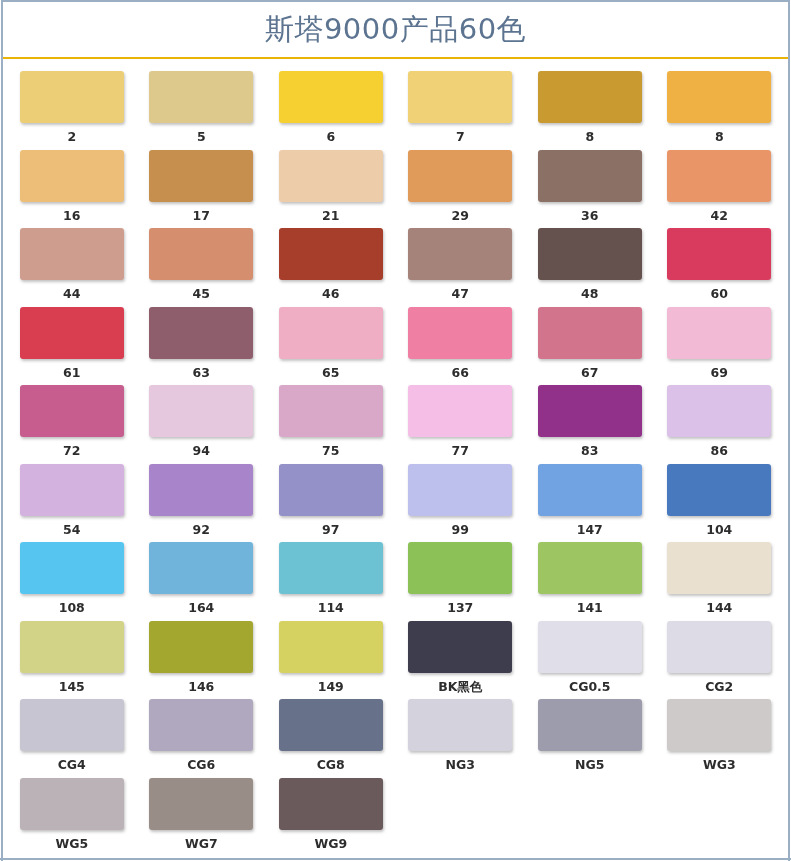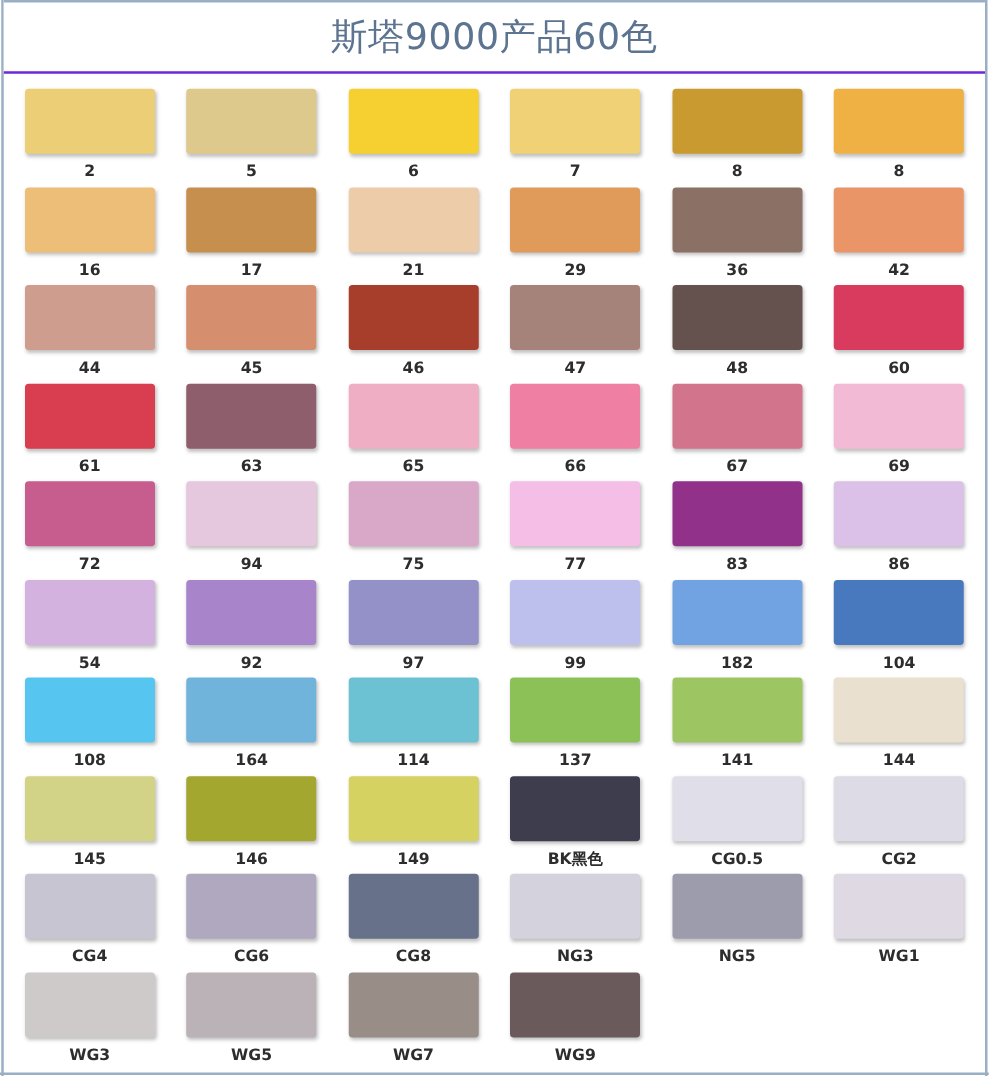--- a/index.html
+++ b/index.html
@@ -41,21 +41,21 @@
     height: 2px;
     background: #9aaec4;
   }
 
   
   .title-bar {
     position: relative;
     height: 59px;
     box-sizing: border-box;
     border-top: 2px solid #9aaec4;
-    border-bottom: 2px solid #6d28d9;
+    border-bottom: 2px solid #eab308;
     display: flex;
     align-items: center;
     justify-content: center;
     margin: 0 3px;
     background: #ffffff;
   }
   .title-text {
     font-size: 29px;
     line-height: 1;
     letter-spacing: 0.5px;
@@ -250,21 +250,21 @@
         <div class="swatch-cell">
           <div class="swatch-chip" title="#9490c8" style="background: rgb(148, 144, 200);"></div>
           <div class="swatch-label">97</div>
         </div>
         <div class="swatch-cell">
           <div class="swatch-chip" title="#bdc0ec" style="background: rgb(189, 192, 236);"></div>
           <div class="swatch-label">99</div>
         </div>
         <div class="swatch-cell">
           <div class="swatch-chip" title="#71a3e2" style="background: rgb(113, 163, 226);"></div>
-          <div class="swatch-label">182</div>
+          <div class="swatch-label">147</div>
         </div>
         <div class="swatch-cell">
           <div class="swatch-chip" title="#4878be" style="background: rgb(72, 120, 190);"></div>
           <div class="swatch-label">104</div>
         </div>
         <div class="swatch-cell">
           <div class="swatch-chip" title="#56c5f0" style="background: rgb(86, 197, 240);"></div>
           <div class="swatch-label">108</div>
         </div>
         <div class="swatch-cell">
@@ -325,24 +325,20 @@
         </div>
         <div class="swatch-cell">
           <div class="swatch-chip" title="#d3d2dd" style="background: rgb(211, 210, 221);"></div>
           <div class="swatch-label">NG3</div>
         </div>
         <div class="swatch-cell">
           <div class="swatch-chip" title="#9d9cad" style="background: rgb(157, 156, 173);"></div>
           <div class="swatch-label">NG5</div>
         </div>
         <div class="swatch-cell">
-          <div class="swatch-chip" title="#ded9e2" style="background: rgb(222, 217, 226);"></div>
-          <div class="swatch-label">WG1</div>
-        </div>
-        <div class="swatch-cell">
           <div class="swatch-chip" title="#cdcac9" style="background: rgb(205, 202, 201);"></div>
           <div class="swatch-label">WG3</div>
         </div>
         <div class="swatch-cell">
           <div class="swatch-chip" title="#bab2b6" style="background: rgb(186, 178, 182);"></div>
           <div class="swatch-label">WG5</div>
         </div>
         <div class="swatch-cell">
           <div class="swatch-chip" title="#998d87" style="background: rgb(153, 141, 135);"></div>
           <div class="swatch-label">WG7</div>

